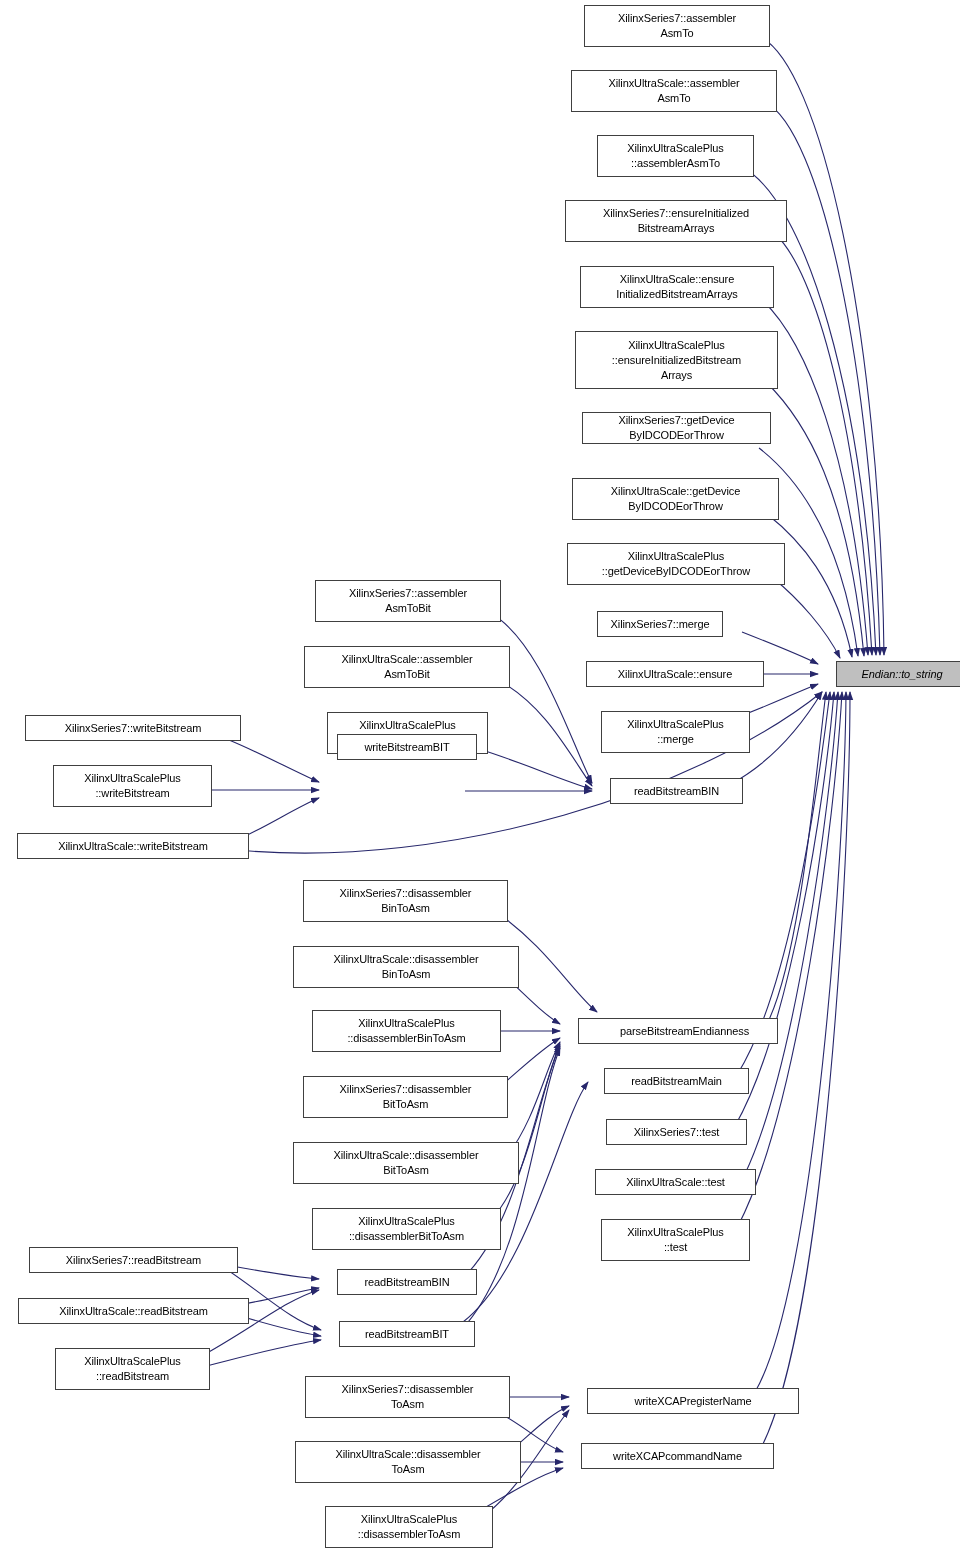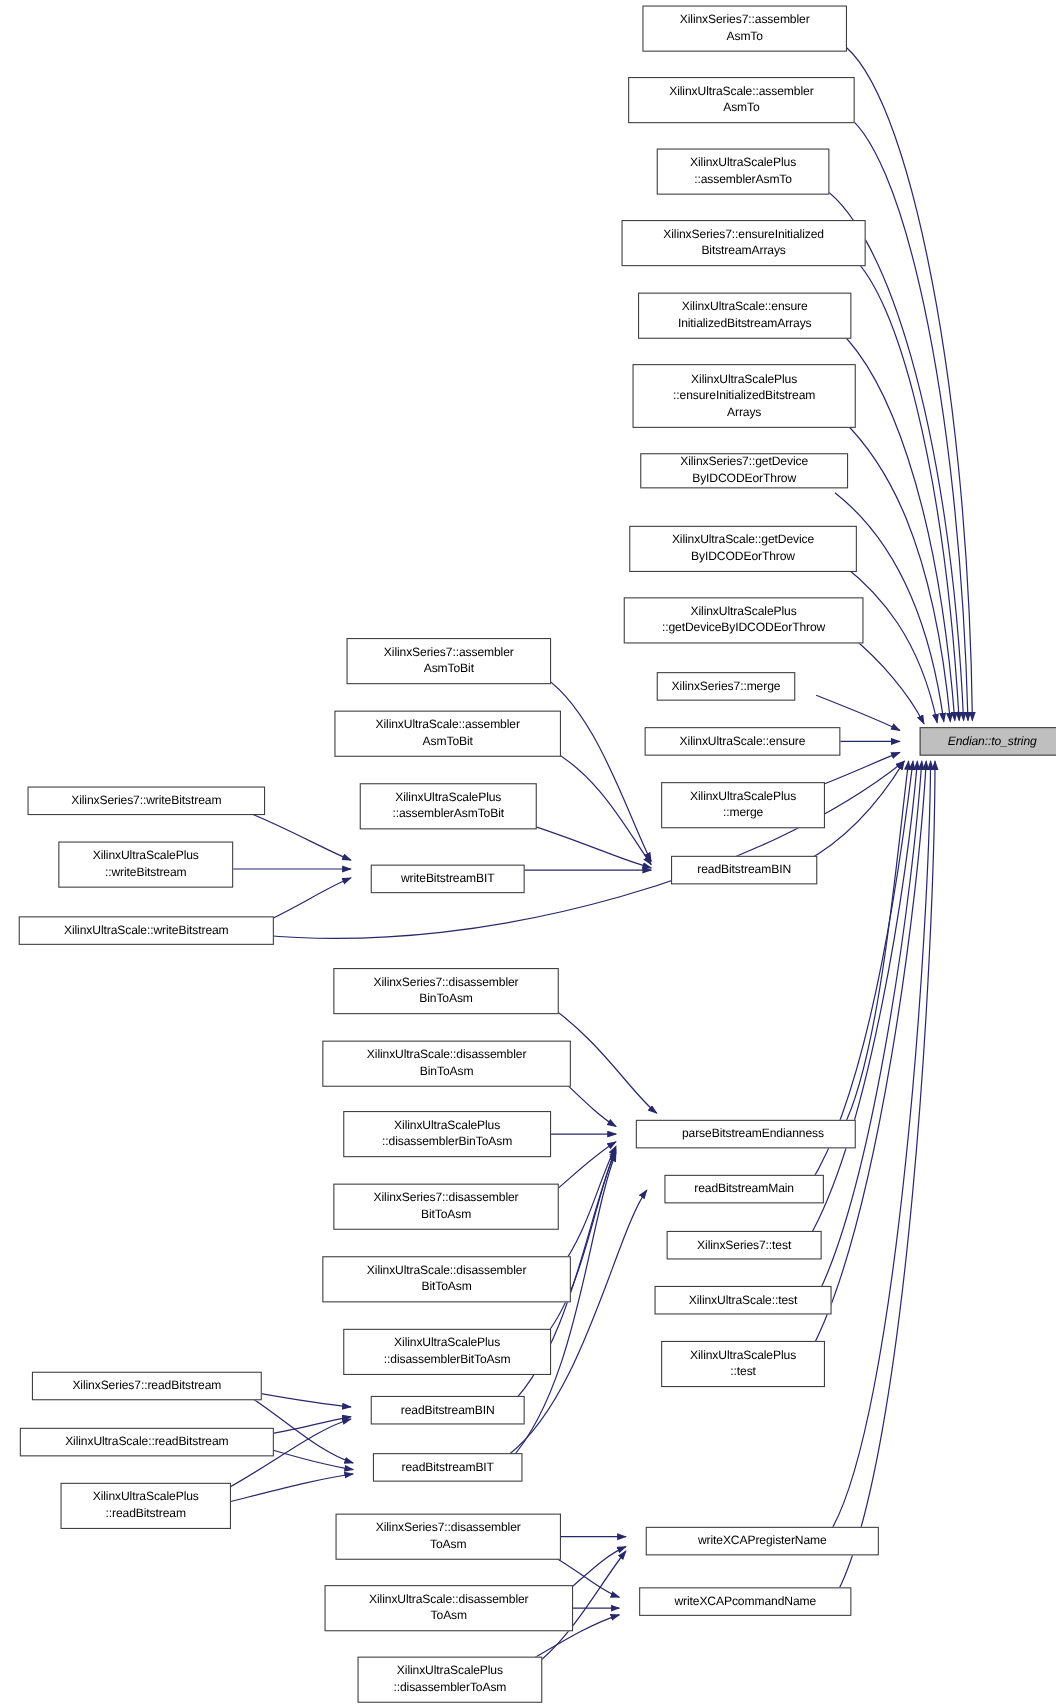--- a/index.html
+++ b/index.html
@@ -128,21 +128,21 @@
       <div class="node" style="left: 589px; top: 711px; width: 149px; height: 42px;"><span class="node-label">XilinxUltraScalePlus
 ::merge</span></div>
       <div class="node" style="left: 598px; top: 778px; width: 133px; height: 26px;"><span class="node-label">readBitstreamBIN</span></div>
       <div class="node highlight" style="left: 824px; top: 661px; width: 132px; height: 26px; font-style: italic;"><span class="node-label">Endian::to_string</span></div>
       <div class="node" style="left: 303px; top: 580px; width: 186px; height: 42px;"><span class="node-label">XilinxSeries7::assembler
 AsmToBit</span></div>
       <div class="node" style="left: 292px; top: 646px; width: 206px; height: 42px;"><span class="node-label">XilinxUltraScale::assembler
 AsmToBit</span></div>
       <div class="node" style="left: 315px; top: 712px; width: 161px; height: 42px;"><span class="node-label">XilinxUltraScalePlus
 ::assemblerAsmToBit</span></div>
-      <div class="node" style="left: 325px; top: 786px; width: 140px; height: 26px;"><span class="node-label">writeBitstreamBIT</span></div>
+      <div class="node" style="left: 325px; top: 734px; width: 140px; height: 26px;"><span class="node-label">writeBitstreamBIT</span></div>
       <div class="node" style="left: 13px; top: 715px; width: 216px; height: 26px;"><span class="node-label">XilinxSeries7::writeBitstream</span></div>
       <div class="node" style="left: 41px; top: 765px; width: 159px; height: 42px;"><span class="node-label">XilinxUltraScalePlus
 ::writeBitstream</span></div>
       <div class="node" style="left: 5px; top: 833px; width: 232px; height: 26px;"><span class="node-label">XilinxUltraScale::writeBitstream</span></div>
       <div class="node" style="left: 291px; top: 880px; width: 205px; height: 42px;"><span class="node-label">XilinxSeries7::disassembler
 BinToAsm</span></div>
       <div class="node" style="left: 281px; top: 946px; width: 226px; height: 42px;"><span class="node-label">XilinxUltraScale::disassembler
 BinToAsm</span></div>
       <div class="node" style="left: 300px; top: 1010px; width: 189px; height: 42px;"><span class="node-label">XilinxUltraScalePlus
 ::disassemblerBinToAsm</span></div>

